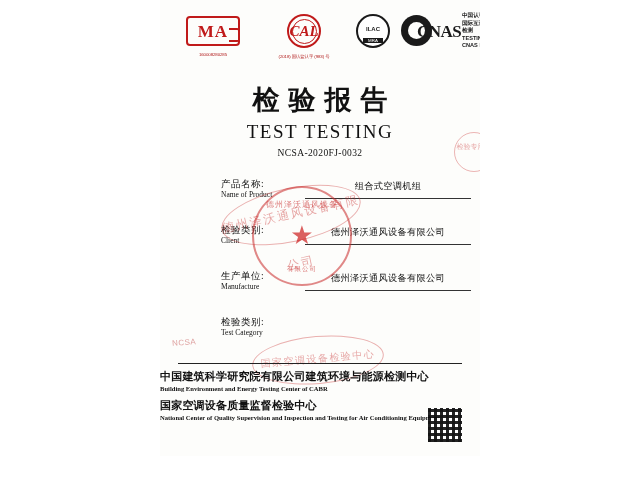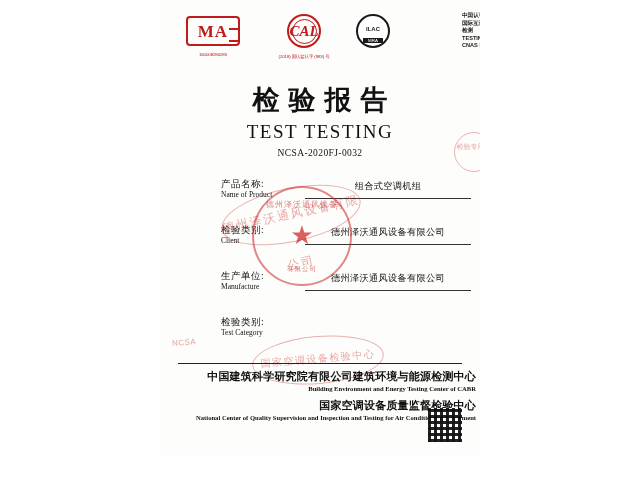--- a/index.html
+++ b/index.html
@@ -286,21 +286,21 @@
     position: absolute;
     left: 18px;
     right: 18px;
     top: 363px;
     border-top: 1.2px solid #222;
   }
   .footer {
     position: absolute;
     left: 0; right: 4px;
     top: 368px;
-    text-align: right;
+    text-align: left;
   }
   .f-cn {
     font-family: "Liberation Serif", serif;
     font-size: 11px;
     font-weight: bold;
     color: #111;
     letter-spacing: 0.2px;
     line-height: 16px;
   }
   .f-en {
@@ -444,20 +444,26 @@
         <div class="cert-cap" style="margin-top:5px;">(2018) 国认监认字 (983) 号</div>
       </div>
 
       <div class="cert" style="left:182px; top:4px; width:42px;">
         <div class="cert-mark ilac">
           <div class="ilac-inner">ILAC</div>
           <div class="ilac-bar">MRA</div>
         </div>
       </div>
 
+      <div class="cert" style="left:224px; top:4px; width:76px;">
+        <div class="cert-mark cnas">
+          <div class="cnas-circle"></div>
+          <div class="cnas-text">CNAS</div>
+        </div>
+      </div>
 
       <div class="cnas-side" style="left:292px; top:2px;">
         <div>中国认可</div>
         <div>国际互认</div>
         <div>检测</div>
         <div>TESTING</div>
         <div>CNAS L1045</div>
       </div>
     </div>
 

